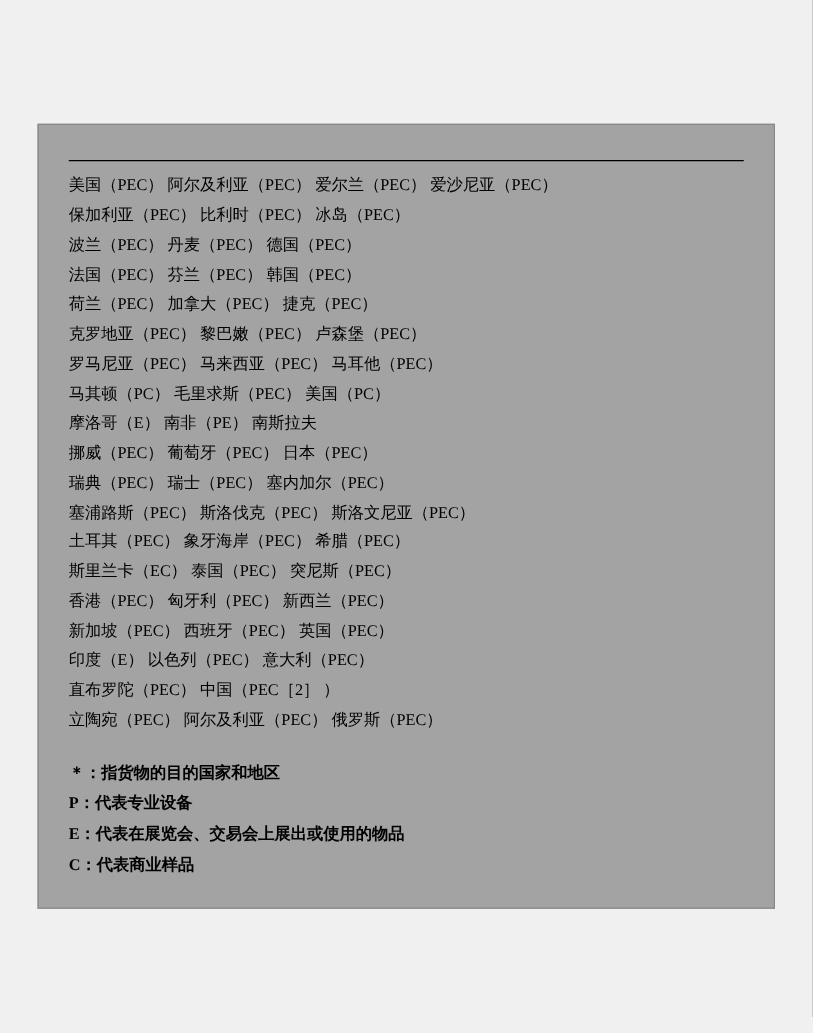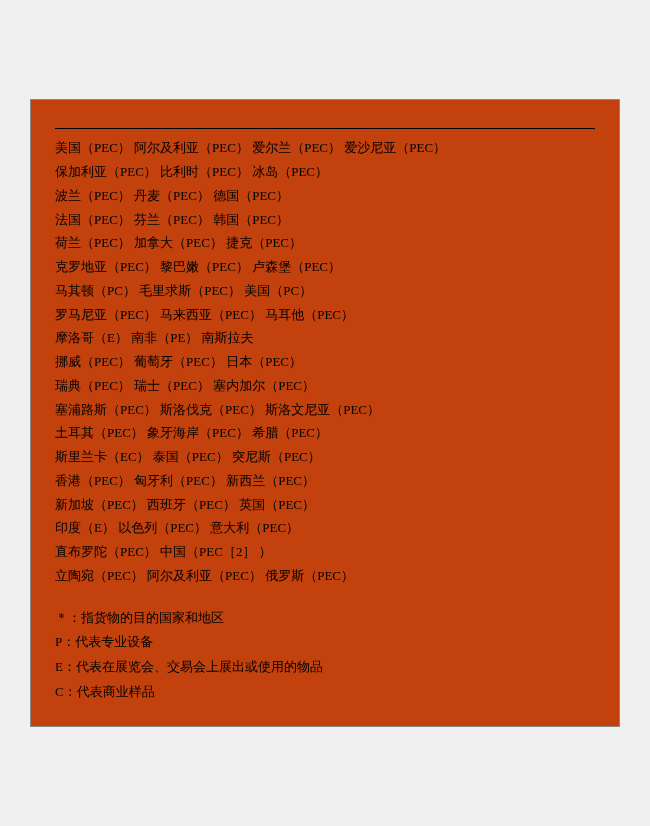--- a/index.html
+++ b/index.html
@@ -12,21 +12,21 @@
       width: 650px;
       height: 826px;
       background: #f0f0f0;
       display: flex;
       align-items: center;
       justify-content: center;
       font-family: "SimSun", "宋体", serif;
     }
 
     .card {
-      background: #c2410c;
+      background: #a3a3a3;
       border: 1.5px solid #888;
       width: 590px;
       padding: 20px 24px 20px 24px;
     }
 
     .card-title {
       font-size: 16px;
       font-weight: bold;
       color: #000;
       margin-bottom: 8px;
@@ -43,42 +43,43 @@
       color: #000;
       line-height: 1.75;
     }
 
     .content p {
       margin-bottom: 1px;
     }
 
     .legend {
       margin-top: 19px;
+      font-weight: bold;
     }
 
     .legend p {
       margin-bottom: 2px;
     }
   </style>
 </head>
 <body>
 
 <div class="card">
   <div class="card-title"></div>
   <hr class="divider">
   <div class="content">
 
   <p>美国（PEC） 阿尔及利亚（PEC） 爱尔兰（PEC） 爱沙尼亚（PEC）</p>
       <p>保加利亚（PEC） 比利时（PEC） 冰岛（PEC）</p>
       <p>波兰（PEC） 丹麦（PEC） 德国（PEC）</p>
       <p>法国（PEC） 芬兰（PEC） 韩国（PEC）</p>
       <p>荷兰（PEC） 加拿大（PEC） 捷克（PEC）</p>
       <p>克罗地亚（PEC） 黎巴嫩（PEC） 卢森堡（PEC）</p>
+      <p>罗马尼亚（PEC） 马来西亚（PEC） 马耳他（PEC）</p>
       <p>马其顿（PC） 毛里求斯（PEC） 美国（PC）</p>
-      <p>罗马尼亚（PEC） 马来西亚（PEC） 马耳他（PEC）</p>
       <p>摩洛哥（E） 南非（PE） 南斯拉夫</p>
       <p>挪威（PEC） 葡萄牙（PEC） 日本（PEC）</p>
       <p>瑞典（PEC） 瑞士（PEC） 塞内加尔（PEC）</p>
       <p>塞浦路斯（PEC） 斯洛伐克（PEC） 斯洛文尼亚（PEC）</p>
       <p>土耳其（PEC） 象牙海岸（PEC） 希腊（PEC）</p>
       <p>斯里兰卡（EC） 泰国（PEC） 突尼斯（PEC）</p>
       <p>香港（PEC） 匈牙利（PEC） 新西兰（PEC）</p>
       <p>新加坡（PEC） 西班牙（PEC） 英国（PEC）</p>
       <p>印度（E） 以色列（PEC） 意大利（PEC）</p>
       <p>直布罗陀（PEC） 中国（PEC［2］ ）</p>

